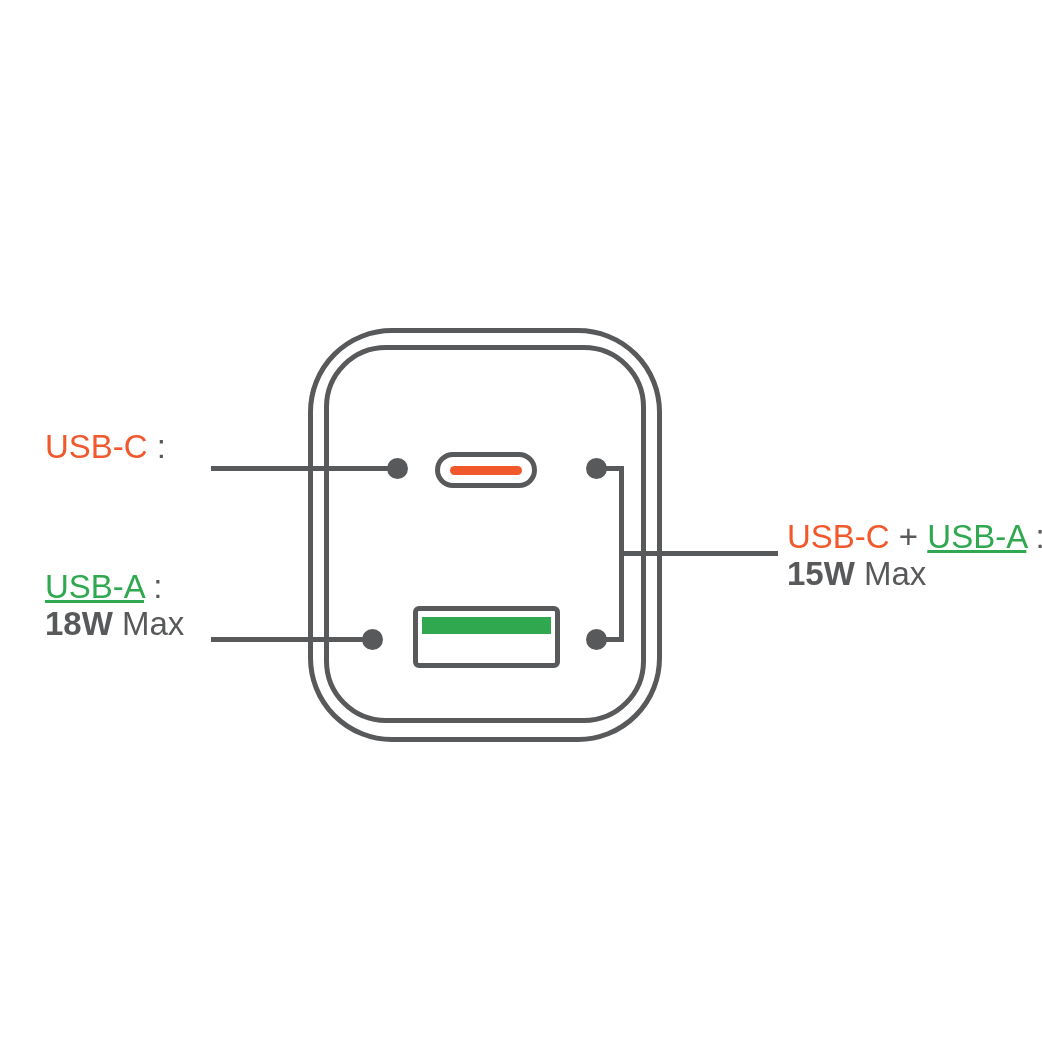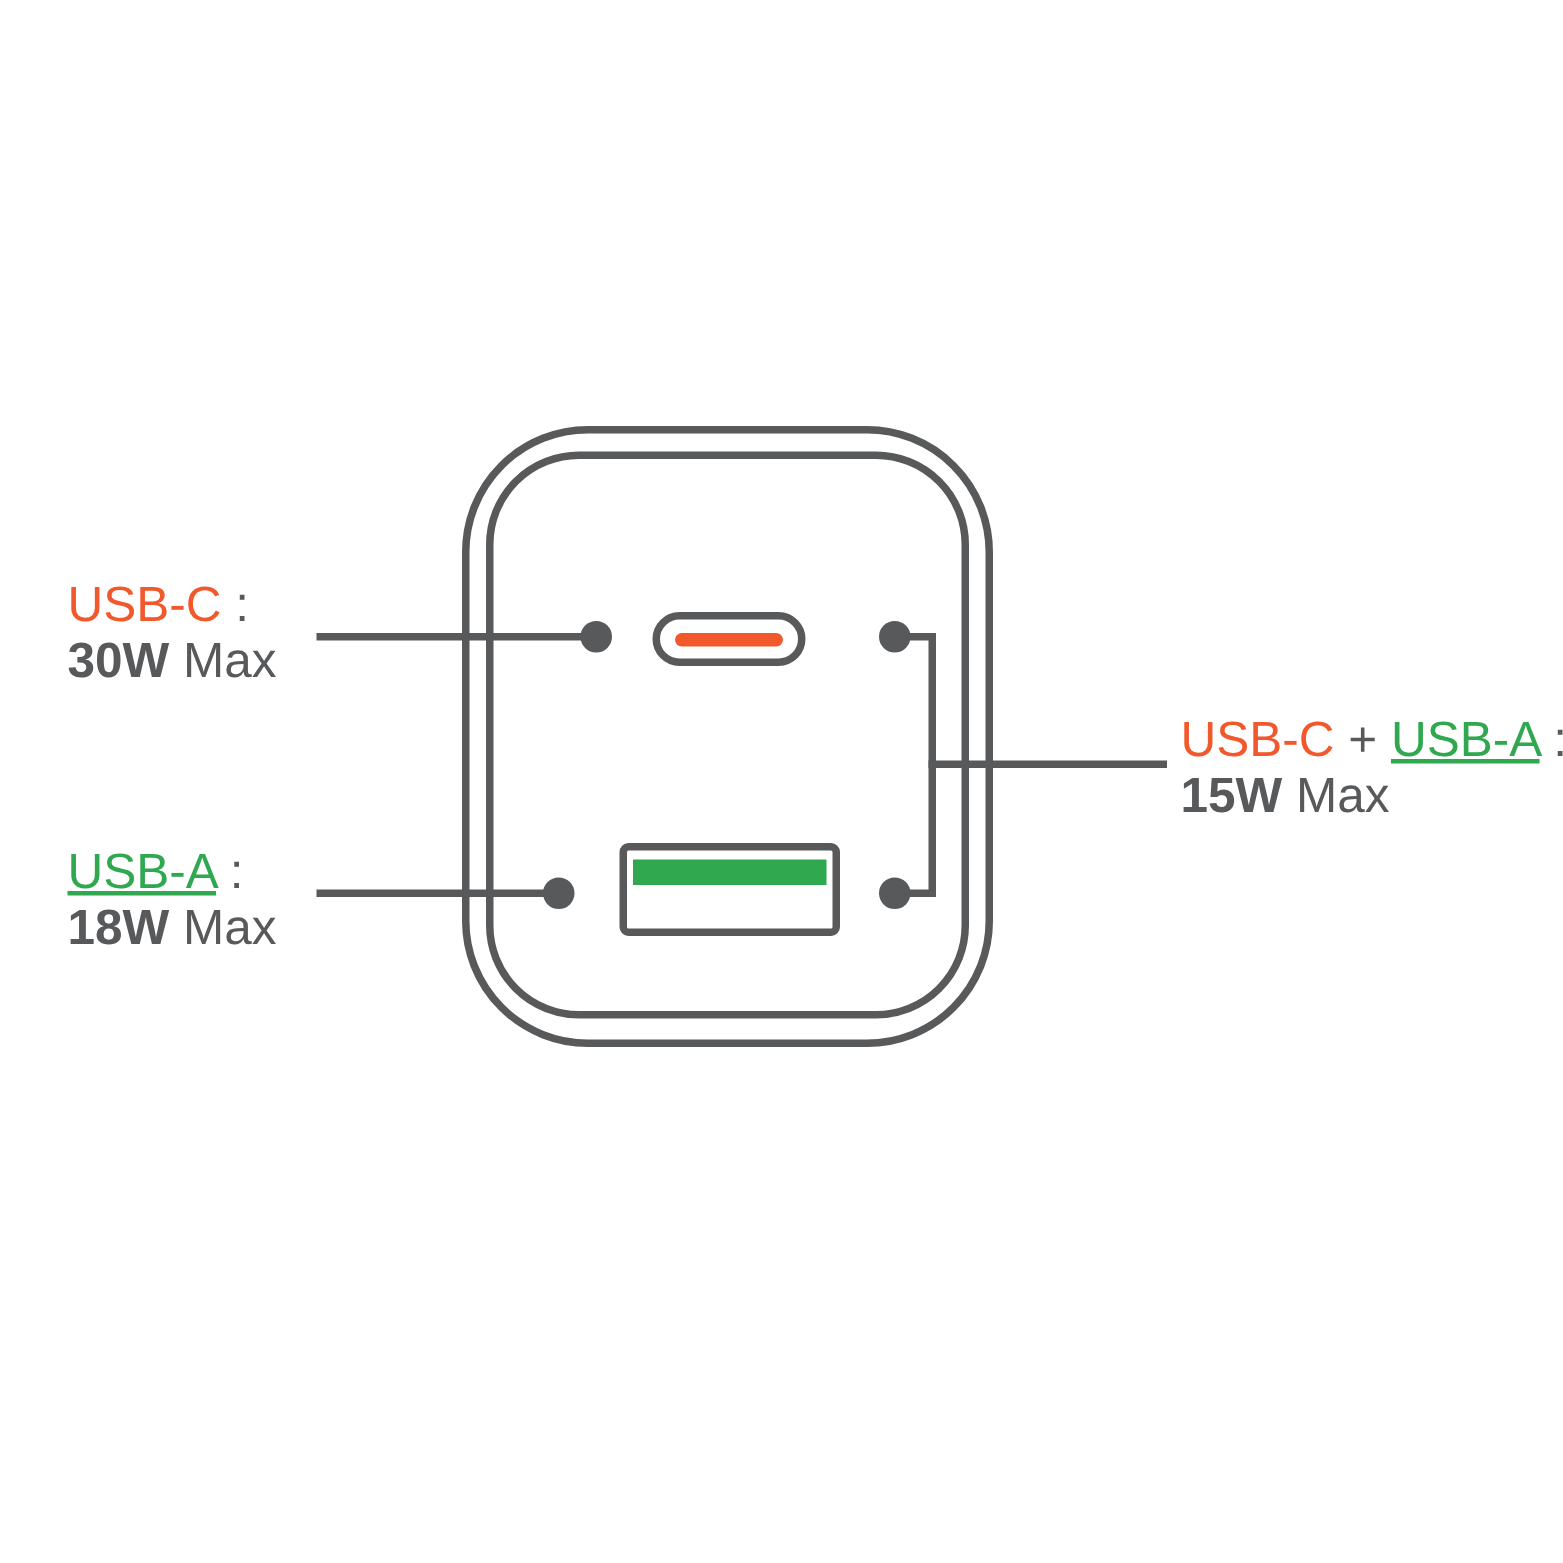--- a/index.html
+++ b/index.html
@@ -4,21 +4,21 @@
 <style>
   html, body { margin: 0; padding: 0; background: #ffffff; }
   #canvas {
     position: relative;
     width: 1042px;
     height: 1042px;
     background: #ffffff;
     font-family: "Liberation Sans", sans-serif;
     overflow: hidden;
   }
-  .abs { position: absolute; }
+  .abs { position: absolute; margin-top: 44px; }
 
   
   .body-outer {
     left: 308px; top: 284px; width: 354px; height: 414px;
     border: 5px solid #58595B; border-radius: 84px;
     box-sizing: border-box; background: transparent;
   }
   .body-inner {
     left: 324px; top: 301px; width: 322px; height: 378px;
     border: 5px solid #58595B; border-radius: 62px;
@@ -69,21 +69,21 @@
   .line-comb-bot  { left: 597px; top: 593px; width: 27px; }
   .line-comb-vert { left: 619px; top: 422px; height: 176px; }
   .line-comb-branch { left: 619px; top: 507px; width: 159px; }
 
   
   .label {
     font-size: 33px; line-height: 37px; color: #58595B;
     white-space: nowrap; letter-spacing: 0px;
   }
   .label-usbc { left: 45px; top: 384px; }
-  .label-usba { left: 45px; top: 562px; }
+  .label-usba { left: 45px; top: 524px; }
   .label-comb { left: 787px; top: 474px; }
   .c-orange { color: #F1582C; }
   .c-green  { color: #2FA84F; text-decoration: underline; }
   .c-gray   { color: #58595B; }
   .bold     { font-weight: 700; }
 </style>
 </head>
 <body>
 
 <div id="canvas">
@@ -105,21 +105,20 @@
 
   <div class="abs hline line-usbc"></div>
   <div class="abs hline line-usba"></div>
   <div class="abs hline line-comb-top"></div>
   <div class="abs hline line-comb-bot"></div>
   <div class="abs vline line-comb-vert"></div>
   <div class="abs hline line-comb-branch"></div>
 
   <div class="abs label label-usbc">
     <div><span class="c-orange">USB-C</span><span class="c-gray"> :</span></div>
-    <div><span class="bold c-gray">30W</span><span class="c-gray"> Max</span></div>
   </div>
 
   <div class="abs label label-usba">
     <div><span class="c-green">USB-A</span><span class="c-gray"> :</span></div>
     <div><span class="bold c-gray">18W</span><span class="c-gray"> Max</span></div>
   </div>
 
   <div class="abs label label-comb">
     <div><span class="c-orange">USB-C</span><span class="c-gray"> + </span><span class="c-green">USB-A</span><span class="c-gray"> :</span></div>
     <div><span class="bold c-gray">15W</span><span class="c-gray"> Max</span></div>

